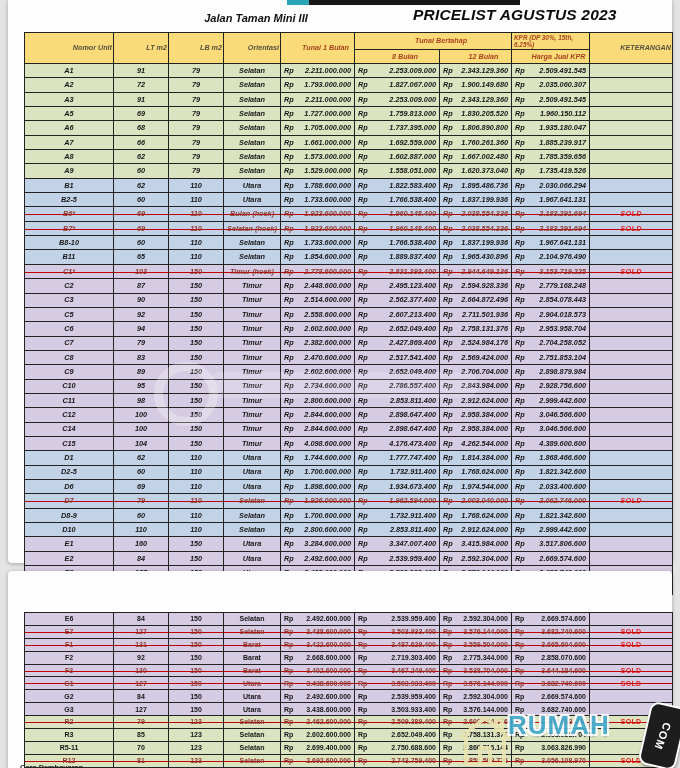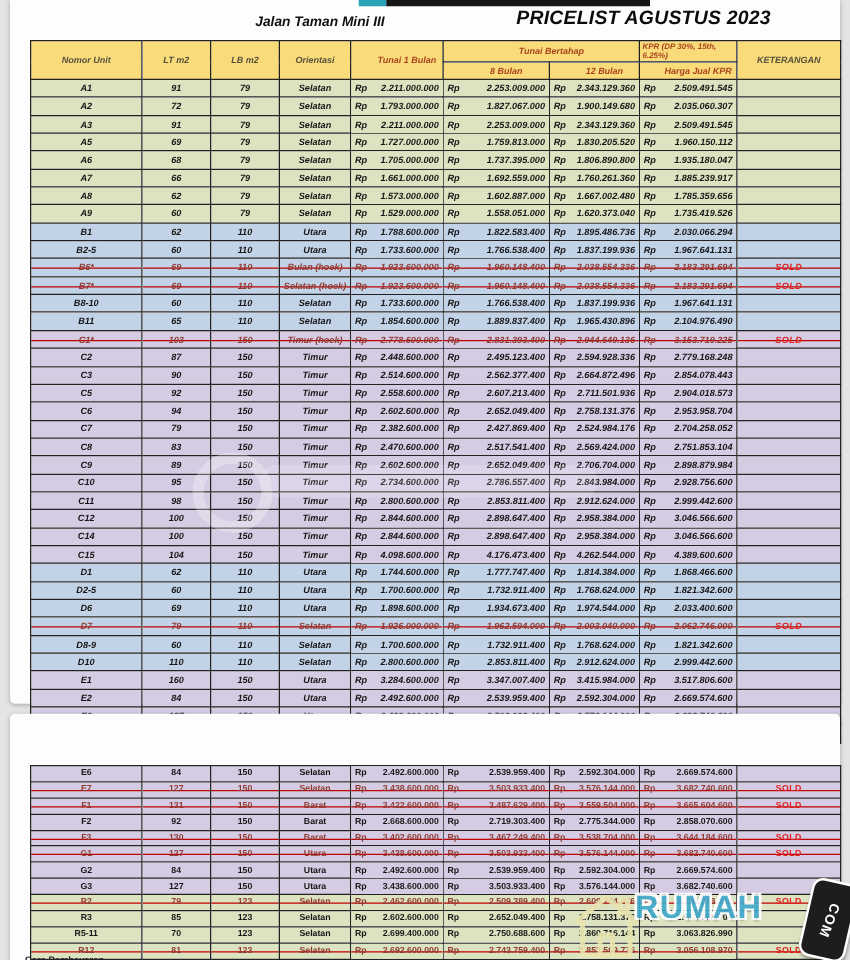--- a/index.html
+++ b/index.html
@@ -21,21 +21,21 @@
   .title-left{position:absolute;left:128px;top:12px;width:240px;text-align:center;
     font-size:11px;font-weight:bold;color:#111;}
   .title-right{position:absolute;left:405px;top:6px;width:262px;
     font-size:15.5px;font-weight:bold;color:#0c0c0c;letter-spacing:.2px;}
 
   table{border-collapse:collapse;table-layout:fixed;width:648px;}
   #table1{position:absolute;left:16px;top:32px;}
   #table2{position:absolute;left:16px;top:41px;}
   th,td{border:1px solid #222;overflow:hidden;white-space:nowrap;line-height:1.05;}
   thead th{background:#F9DC79;font-size:7.2px;font-weight:bold;}
-  .hp{color:#57503F;}
+  .hp{color:#57503F;text-align:right;}
   .hm{color:#A8431E;padding-left:17px;}
   th.kpr-h{text-align:left;padding:0 2px;font-size:6.4px;line-height:1.15;white-space:normal;}
   tbody td{font-size:7.3px;font-weight:bold;color:#151515;height:11.35px;}
   #table2 tbody td{height:9.9px;font-size:7px;}
   td.c{text-align:center;}
   td.price{text-align:right;padding-right:3px;position:relative;}
   td.price .rp{position:absolute;left:3px;}
   tr.g-green td{background-color:#DCE3C0;}
   tr.g-blue td{background-color:#C3D3E7;}
   tr.g-purple td{background-color:#D5CCE3;}

